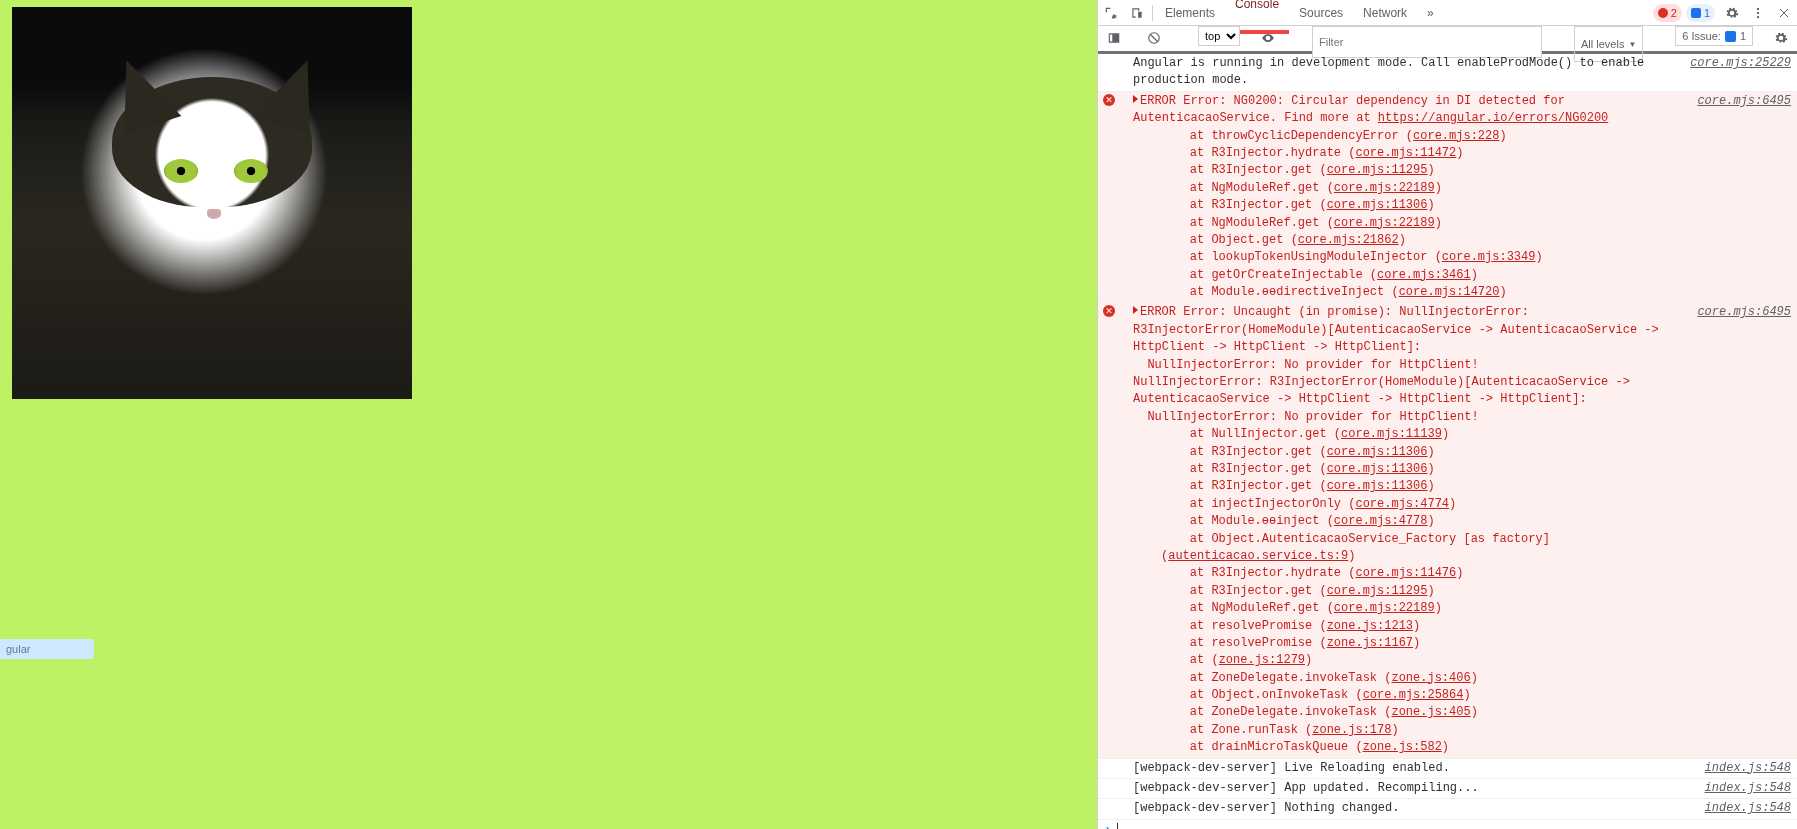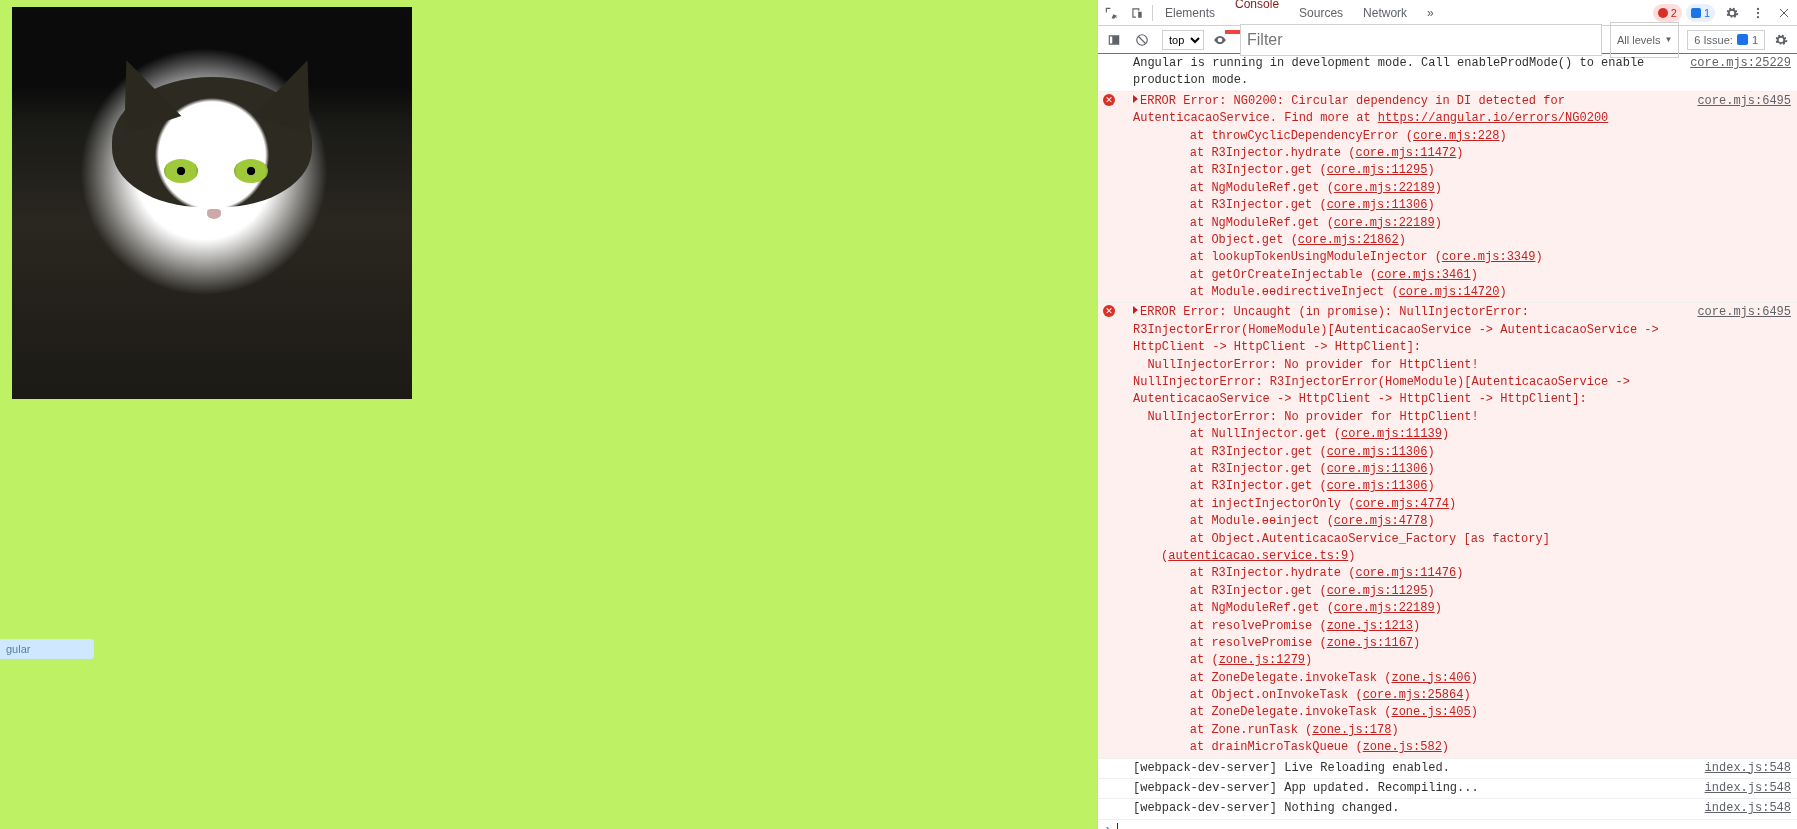--- a/index.html
+++ b/index.html
@@ -45,35 +45,35 @@
   .dt-tabs .sep{ width:1px; height:16px; background:#d0d0d0; margin:0 2px;}
   .dt-tabs .tab{ padding:0 10px; height:26px; line-height:26px; cursor:pointer; }
   .dt-tabs .tab.active{ color:#7f1d1d; border-bottom:4px solid #ef4444; height:42px; line-height:24px;}
   .dt-tabs .spacer{ flex:1;}
   .dt-tabs .pill{ display:flex; align-items:center; gap:3px; padding:0 5px; height:18px; border-radius:9px; font-size:11px; margin-right:4px;}
   .dt-tabs .pill.err{ background:#fdd; color:#c5221f;}
   .dt-tabs .pill.err .dot{ width:10px; height:10px; border-radius:50%; background:#d93025;}
   .dt-tabs .pill.issue{ background:#e8f0fe; color:#1a73e8;}
   .dt-tabs .pill.issue .dot{ width:10px; height:10px; background:#1a73e8; border-radius:2px;}
 
-  .dt-toolbar { display:flex; align-items:center; height:28px; border-bottom:1px solid #737373; padding:0 4px; gap:4px; font-size:12px; color:#5f6368;}
+  .dt-toolbar { display:flex; align-items:flex-start; height:28px; border-bottom:3px solid #737373; padding:0 4px; gap:16px; font-size:12px; color:#5f6368;}
   .dt-toolbar .iconbtn{ width:24px; height:24px; display:flex; align-items:center; justify-content:center; cursor:pointer;}
   .dt-toolbar .iconbtn svg{ fill:#5f6368;}
   .dt-toolbar select{ height:20px; font-size:11px; border:1px solid #d0d0d0; background:#fff; padding:0 2px;}
-  .dt-toolbar .filter{ flex:1; height:16px; border:1px solid #d0d0d0; font-size:16px; padding:15px 6px; color:#888;}
+  .dt-toolbar .filter{ flex:1; height:16px; border:1px solid #d0d0d0; font-size:11px; padding:15px 6px; color:#888;}
   .dt-toolbar .dd{ height:36px; border:1px solid #d0d0d0; font-size:11px; padding:0 6px; display:flex; align-items:center; gap:4px; cursor:pointer; white-space:nowrap;}
   .dt-toolbar .dd .arrow{ font-size:8px;}
   .dt-toolbar .issue-btn{ height:20px; border:1px solid #d0d0d0; font-size:11px; padding:0 6px; display:flex; align-items:center; gap:4px; cursor:pointer; white-space:nowrap;}
   .dt-toolbar .issue-btn .sq{ width:11px; height:11px; background:#1a73e8; border-radius:2px;}
 
   .console-body{ flex:1; overflow-y:auto; font-family: Consolas, 'Courier New', monospace; font-size:12px; line-height:1.45;}
   .row{ display:flex; padding:1px 6px 1px 4px; border-bottom:1px solid #f0f0f0;gap:17px;}
   .row .gutter{ width:14px; flex:none; display:flex; justify-content:center; padding-top:1px;}
   .row .msg{ flex:1; white-space:pre-wrap; word-break:break-word;}
-  .row .src{ flex:none; padding-left:8px; text-align:right;}
+  .row .src{ flex:none; padding-left:8px; text-align:right;font-style:italic;}
   .row .src a{ color:#5f6368; text-decoration:underline;}
   .row .msg a{ text-decoration:underline;}
   .row.log .msg{ color:#303030;}
   .row.error{ background:#fff0f0;}
   .row.error .msg{ color:#c5221f;}
   .row.error .msg a{ color:#c5221f;text-align:center;}
   .row.error .src a{ color:#5f6368;}
   .err-icon{ width:12px; height:12px; border-radius:50%; background:#d93025; color:#fff; font-size:9px; line-height:12px; text-align:center; font-family:Arial;}
   .caret{ display:inline-block; width:0; height:0; border-style:solid; border-width:4px 0 4px 5px; border-color:transparent transparent transparent #c5221f; margin-right:2px; vertical-align:1px;}
   .prompt-row{ display:flex; align-items:center; padding:2px 6px; gap:6px;}

